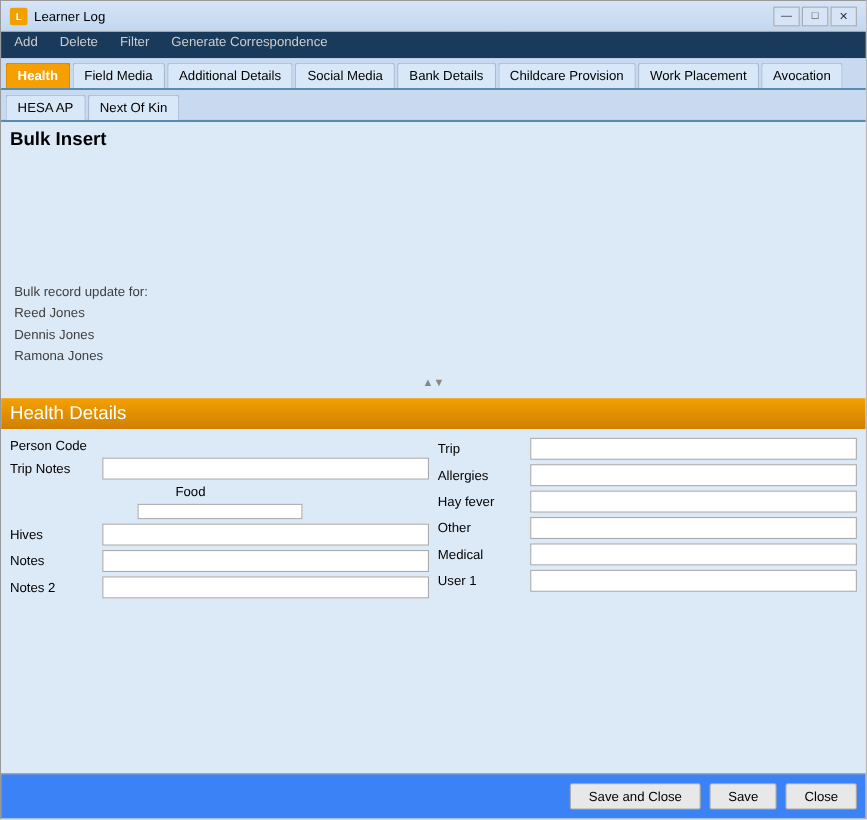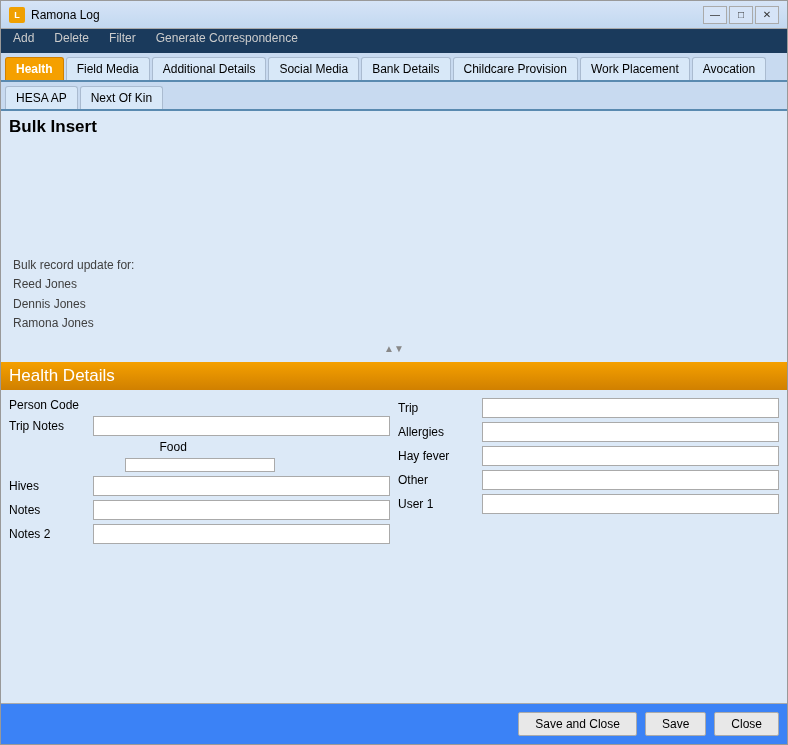--- a/index.html
+++ b/index.html
@@ -236,21 +236,21 @@
   </style>
 </head>
 <body>
 
 <div class="window">
 
   <div class="title-bar">
     <div class="title-bar-icon">
       <span>L</span>
     </div>
-    <span class="title-bar-text">Ramona Log</span>
+    <span class="title-bar-text">Learner Log</span>
     <div class="title-bar-controls">
       <button class="title-btn">—</button>
       <button class="title-btn">□</button>
       <button class="title-btn">✕</button>
     </div>
   </div>
 
   <div class="menu-bar">
     <span class="menu-item">Add</span>
     <span class="menu-item">Delete</span>
@@ -331,20 +331,24 @@
           </div>
           <div class="form-row" style="margin-top:4px;">
             <span class="form-label">Hay fever</span>
             <input class="form-input" type="text" style="">
           </div>
           <div class="form-row" style="margin-top:4px;">
             <span class="form-label">Other</span>
             <input class="form-input" type="text" style="">
           </div>
           <div class="form-row" style="margin-top:4px;">
+            <span class="form-label">Medical</span>
+            <input class="form-input" type="text" style="">
+          </div>
+          <div class="form-row" style="margin-top:4px;">
             <span class="form-label">User 1</span>
             <input class="form-input" type="text" style="">
           </div>
         </div>
       </div>
     </div>
 
     <div style="flex:1;"></div>
 
     <div class="footer">

